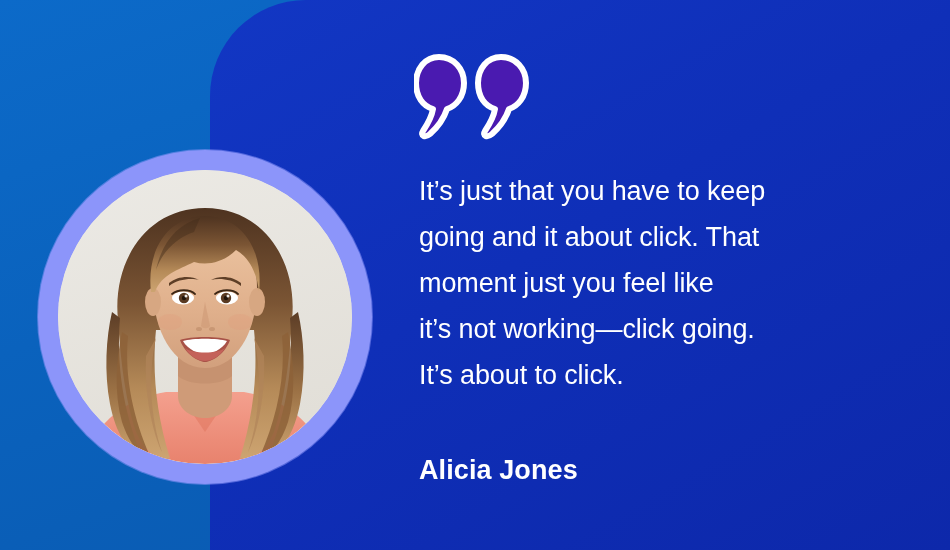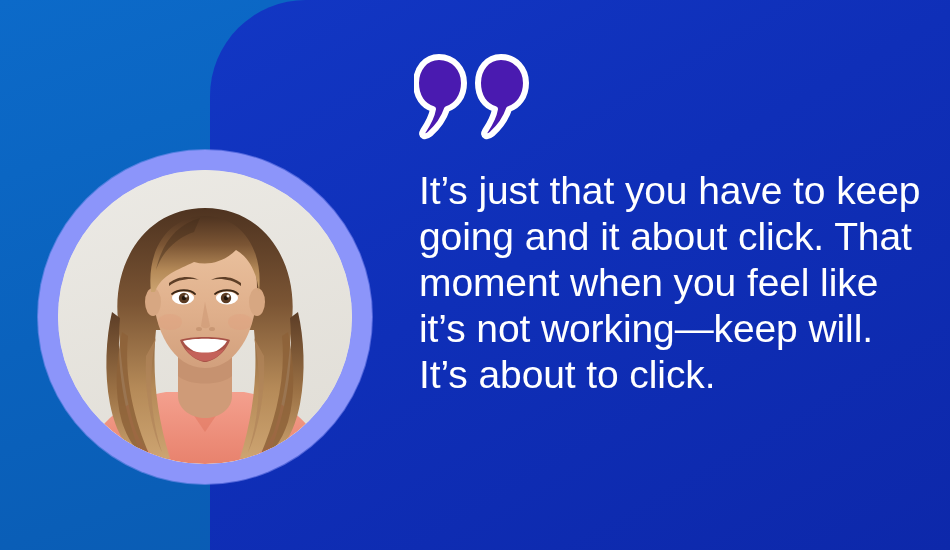--- a/index.html
+++ b/index.html
@@ -66,21 +66,21 @@
 
   
   .quote-body {
     position: absolute;
     left: 419px;
     top: 168px;
     width: 480px;
   }
   .quote-line {
     color: #ffffff;
-    font-size: 39px;
+    font-size: 27px;
     line-height: 46px;
     letter-spacing: -0.1px;
     font-weight: 400;
     white-space: nowrap;
   }
 
   .attribution {
     position: absolute;
     left: 419px;
     top: 452px;
@@ -192,19 +192,20 @@
   <svg class="quote-mark" viewBox="0 0 116 90" aria-hidden="true">
     <g fill="#4a1ab0" stroke="#ffffff" stroke-width="6" stroke-linejoin="round">
       <path d="M25 5 C40 5 50 17 50 31 C50 45 42 54 33 57 C30 66 25 74 16 82 C11 86 6 84 9 79 C15 70 18 63 19 57 C9 54 2 45 2 31 C2 17 11 5 25 5 Z"></path>
       <path d="M87 5 C102 5 112 17 112 31 C112 45 104 54 95 57 C92 66 87 74 78 82 C73 86 68 84 71 79 C77 70 80 63 81 57 C71 54 64 45 64 31 C64 17 73 5 87 5 Z"></path>
     </g>
   </svg>
 
   <div class="quote-body">
     <div class="quote-line">It’s just that you have to keep</div>
     <div class="quote-line">going and it about click. That</div>
-    <div class="quote-line">moment when you feel like</div>
-    <div class="quote-line">it’s not working—keep will.</div>
+    <div class="quote-line">moment just you feel like</div>
+    <div class="quote-line">it’s not working—click going.</div>
     <div class="quote-line">It’s about to click.</div>
   </div>
 
+  <div class="attribution">Alicia Jones</div>
 
 </div>
 
 </body></html>

